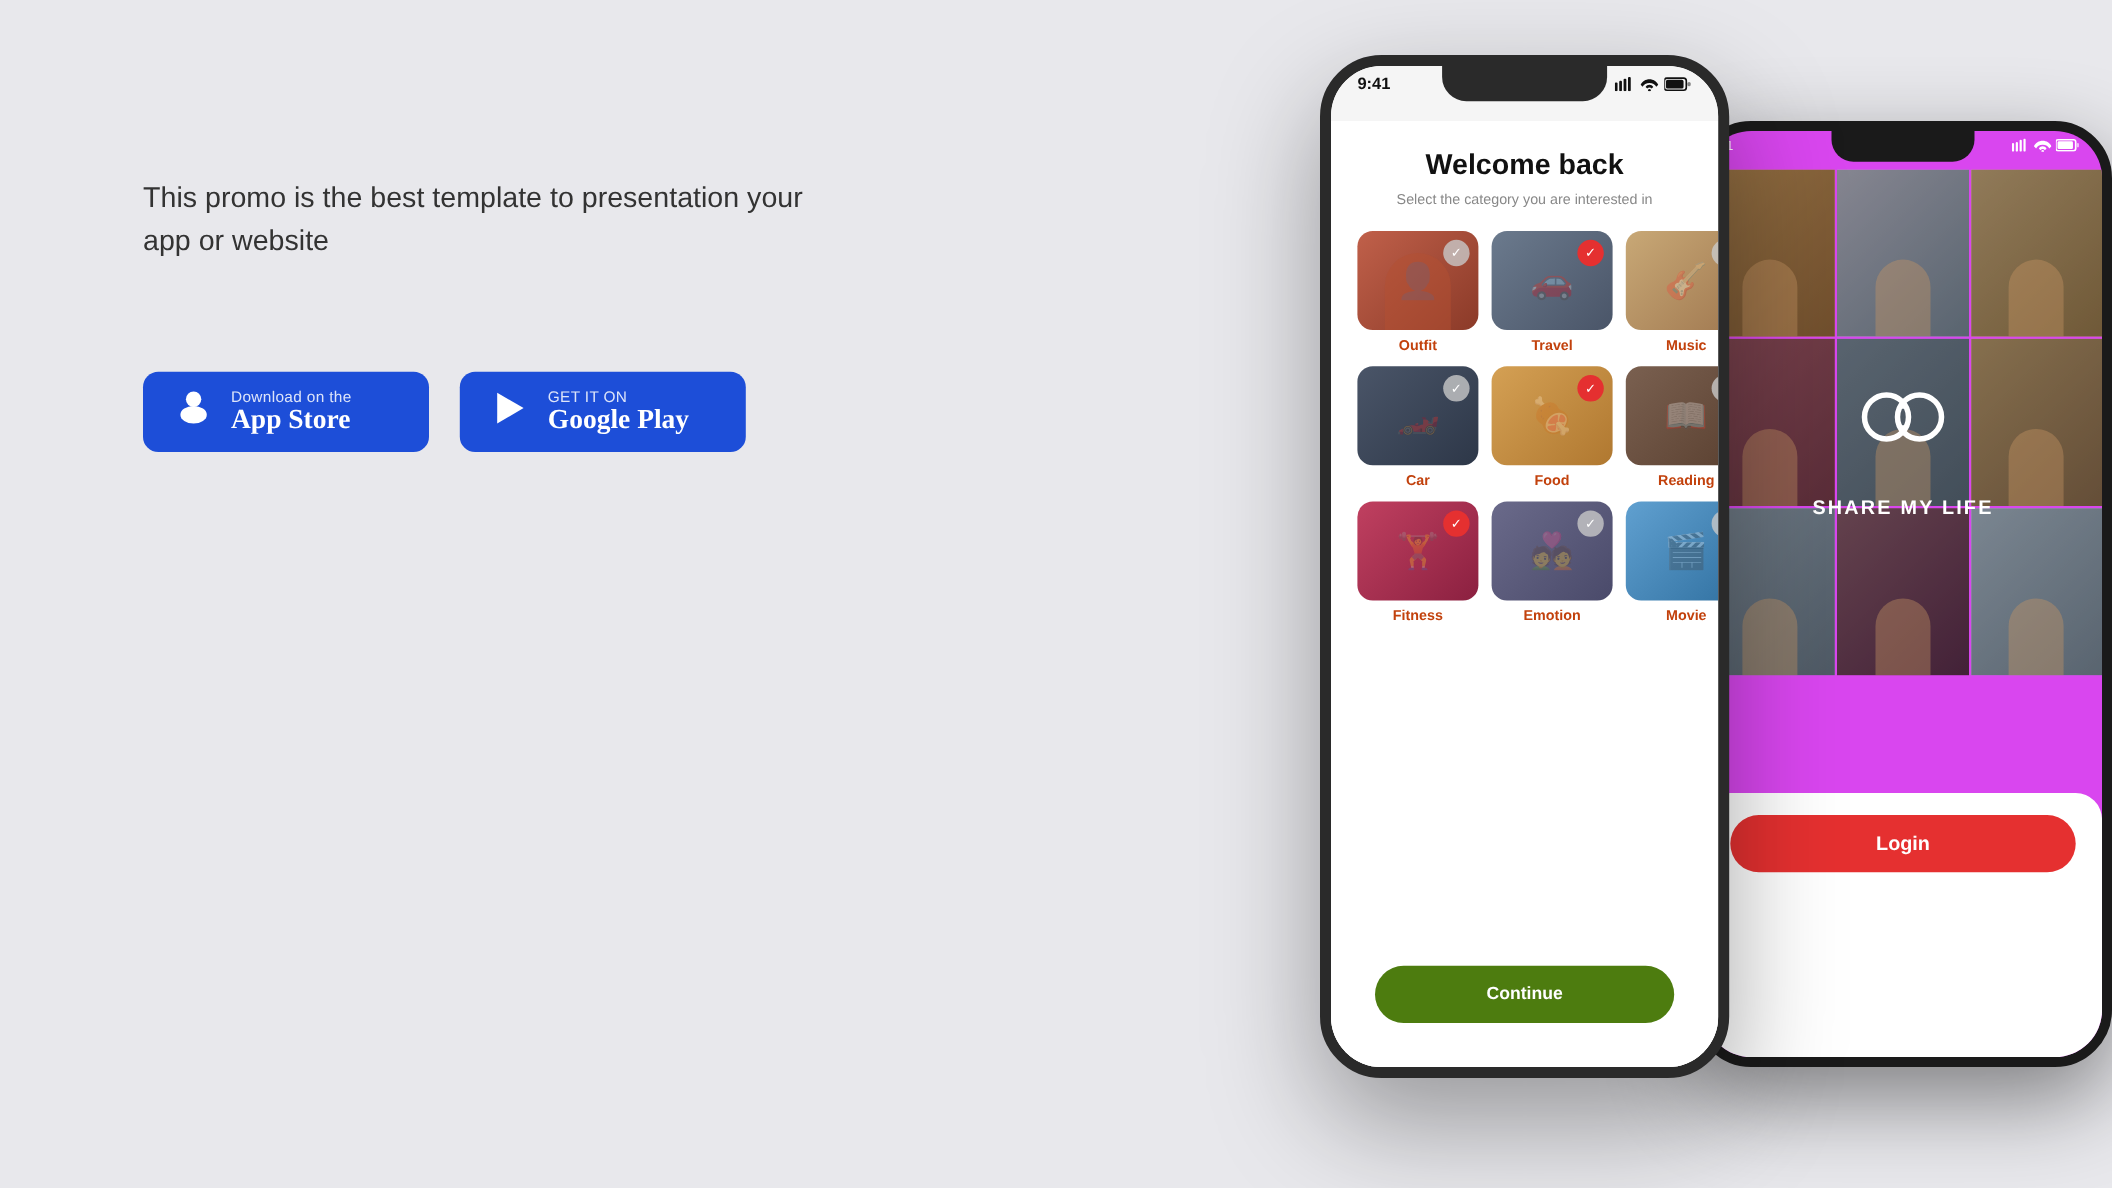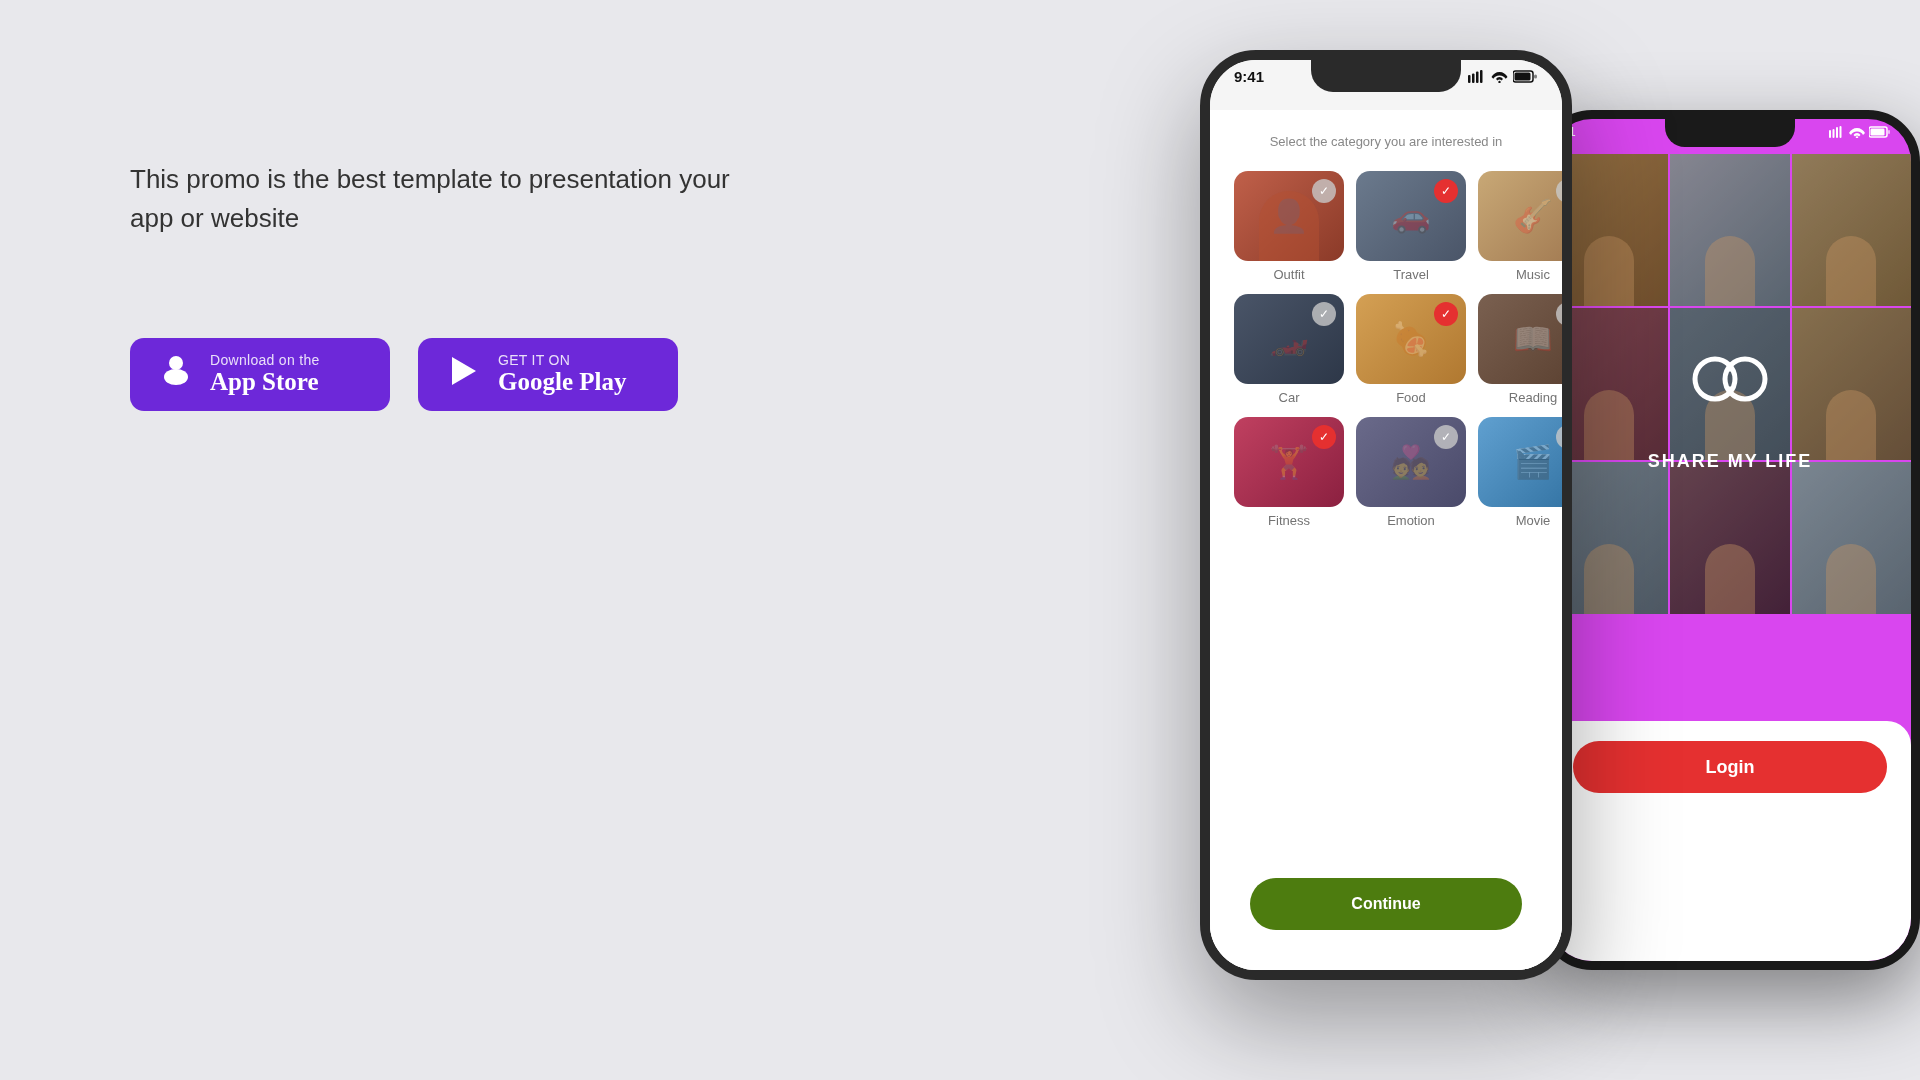--- a/index.html
+++ b/index.html
@@ -38,21 +38,21 @@
     }
 
     .store-buttons {
       display: flex;
       gap: 28px;
     }
 
     .store-btn {
       display: flex;
       align-items: center;
-      background: #6d28d9;
+      background: #1d4ed8;
       color: #fff;
       border-radius: 14px;
       padding: 14px 28px;
       gap: 16px;
       text-decoration: none;
       min-width: 260px;
       cursor: pointer;
     }
 
     .store-btn-icon {
@@ -224,22 +224,22 @@
       justify-content: center;
       font-size: 12px;
       color: #fff;
     }
 
     .check-badge.red { background: #e53030; }
     .check-badge.gray { background: rgba(200,200,200,0.8); }
 
     .category-label {
       font-size: 13px;
-      color: #737373;
-      font-weight: 400;
+      color: #c2410c;
+      font-weight: 700;
     }
 
     
     .cat-outfit::after {
       content: '';
       position: absolute;
       bottom: 0;
       left: 50%;
       transform: translateX(-50%);
       width: 60px;
@@ -574,20 +574,21 @@
             </svg>
           <svg width="25" height="13" viewBox="0 0 25 13" fill="#111">
               <rect x="0" y="1" width="20" height="11" rx="2.5" fill="none" stroke="#111" stroke-width="1.5"></rect>
               <rect x="1.5" y="2.5" width="16" height="8" rx="1.5" fill="#111"></rect>
               <rect x="21" y="4.5" width="3" height="4" rx="1.5" fill="#111" opacity="0.5"></rect>
             </svg>
         </div>
       </div>
 
       <div class="phone-content">
+        <h2 class="welcome-title">Welcome back</h2>
         <p class="welcome-sub">Select the category you are interested in</p>
 
         <div class="category-grid">
 
           <div class="category-item">
             <div class="category-img cat-outfit">
               <div class="cat-img-person">👤</div>
               <div class="check-badge gray">✓</div>
             </div>
             <span class="category-label">Outfit</span>

